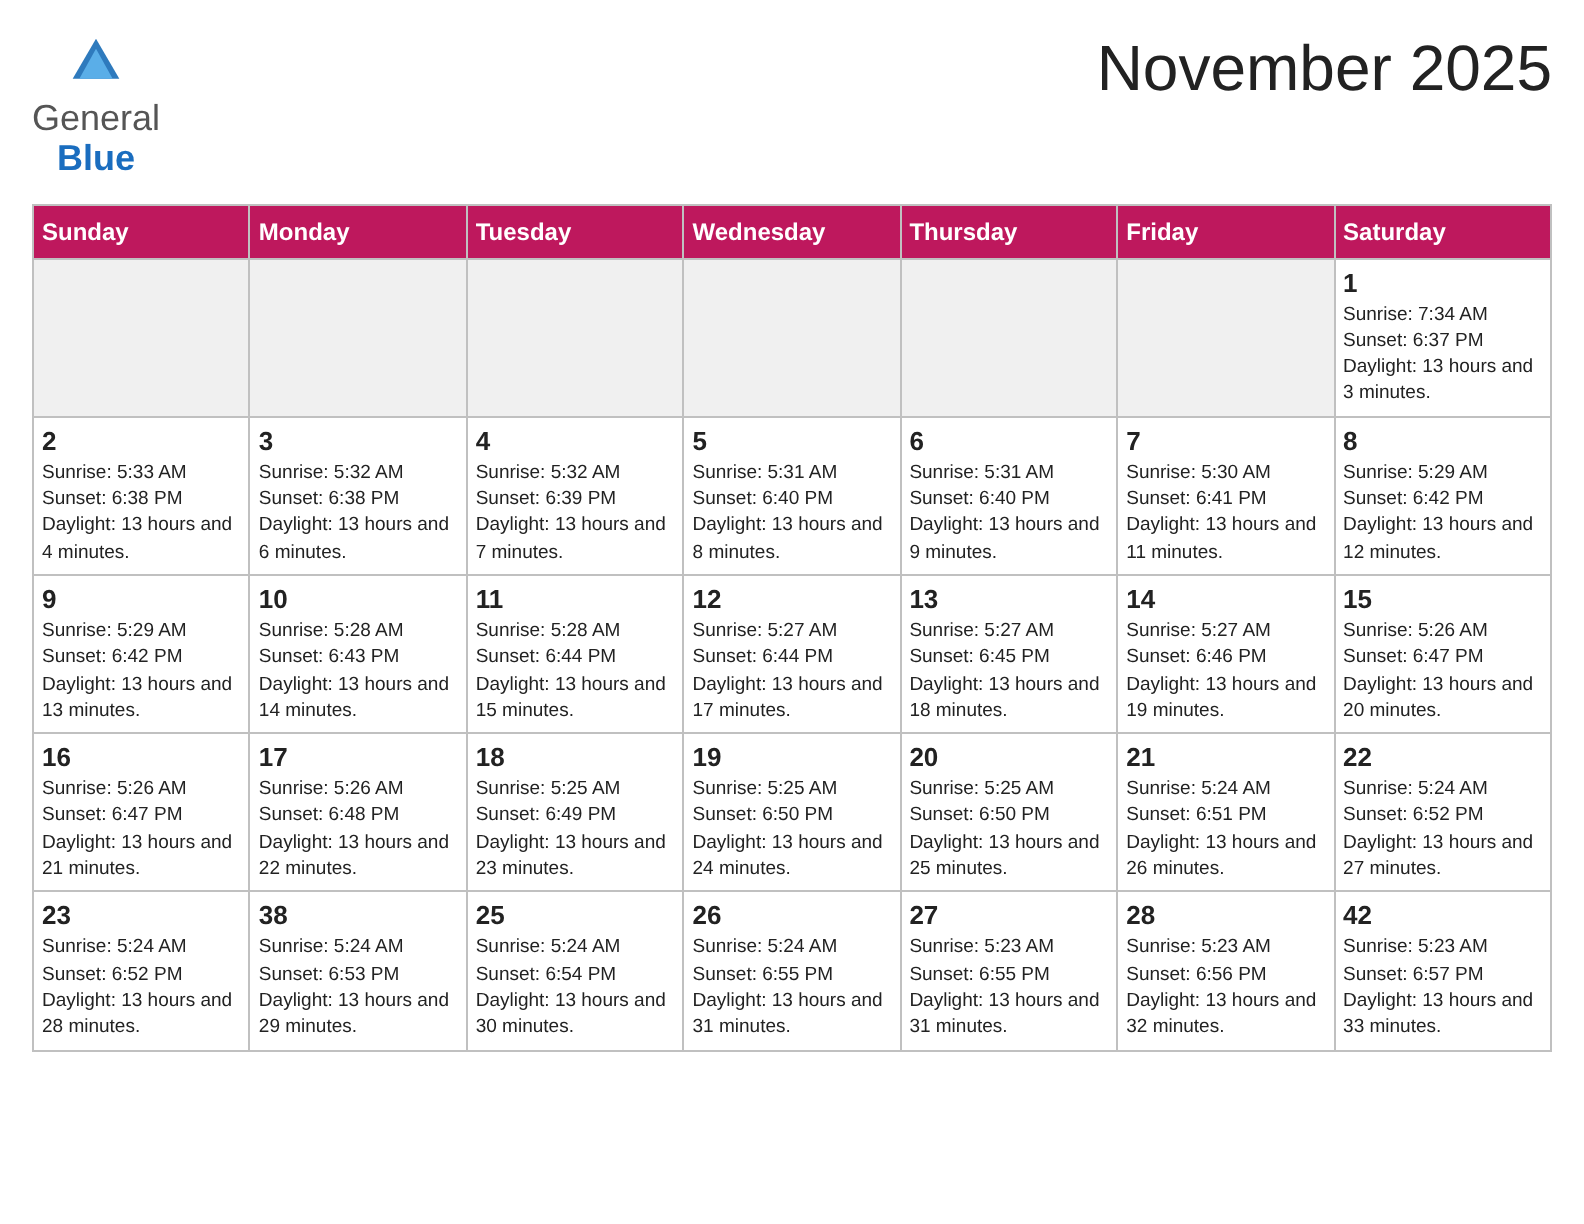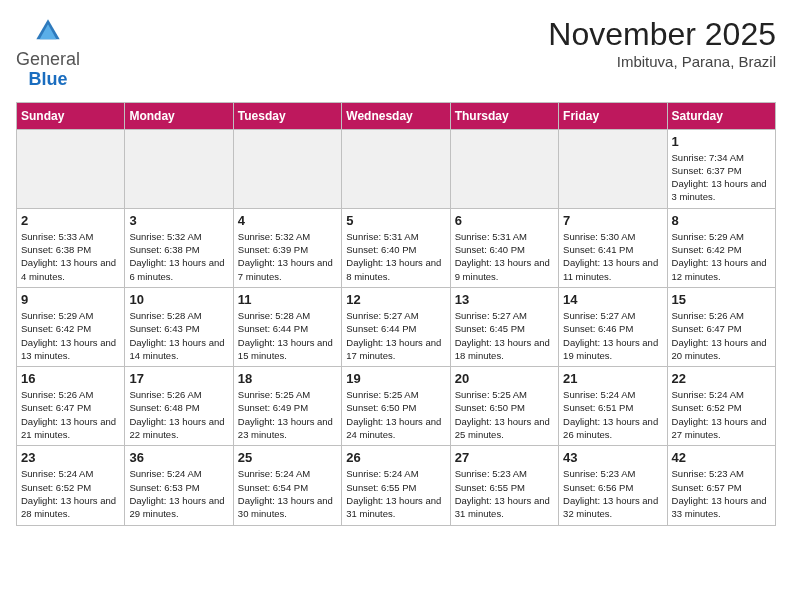--- a/index.html
+++ b/index.html
@@ -91,21 +91,20 @@
       <polygon points="18,4 32,28 4,28" fill="#2e7abd"></polygon>
       <polygon points="18,10 28,28 8,28" fill="#5aaee8"></polygon>
     </svg>
     <div class="logo-text">
       <span class="general">General</span>
       <span class="blue">Blue</span>
     </div>
   </div>
   <div class="title-block">
     <div class="month-title">November 2025</div>
-    <div class="subtitle">Imbituva, Parana, Brazil</div>
   </div>
 </div>
 
 <table>
   <thead>
     <tr>
     <th>Sunday</th>
         <th>Monday</th>
         <th>Tuesday</th>
         <th>Wednesday</th>
@@ -262,21 +261,21 @@
         </td>
       </tr>
       <tr>
         <td>
           <div class="day-num">23</div>
           <div class="day-info" style="white-space: pre-wrap;">Sunrise: 5:24 AM
 Sunset: 6:52 PM
 Daylight: 13 hours and 28 minutes.</div>
         </td>
         <td>
-          <div class="day-num">36</div>
+          <div class="day-num">38</div>
           <div class="day-info" style="white-space: pre-wrap;">Sunrise: 5:24 AM
 Sunset: 6:53 PM
 Daylight: 13 hours and 29 minutes.</div>
         </td>
         <td>
           <div class="day-num">25</div>
           <div class="day-info" style="white-space: pre-wrap;">Sunrise: 5:24 AM
 Sunset: 6:54 PM
 Daylight: 13 hours and 30 minutes.</div>
         </td>
@@ -286,21 +285,21 @@
 Sunset: 6:55 PM
 Daylight: 13 hours and 31 minutes.</div>
         </td>
         <td>
           <div class="day-num">27</div>
           <div class="day-info" style="white-space: pre-wrap;">Sunrise: 5:23 AM
 Sunset: 6:55 PM
 Daylight: 13 hours and 31 minutes.</div>
         </td>
         <td>
-          <div class="day-num">43</div>
+          <div class="day-num">28</div>
           <div class="day-info" style="white-space: pre-wrap;">Sunrise: 5:23 AM
 Sunset: 6:56 PM
 Daylight: 13 hours and 32 minutes.</div>
         </td>
         <td>
           <div class="day-num">42</div>
           <div class="day-info" style="white-space: pre-wrap;">Sunrise: 5:23 AM
 Sunset: 6:57 PM
 Daylight: 13 hours and 33 minutes.</div>
         </td>

